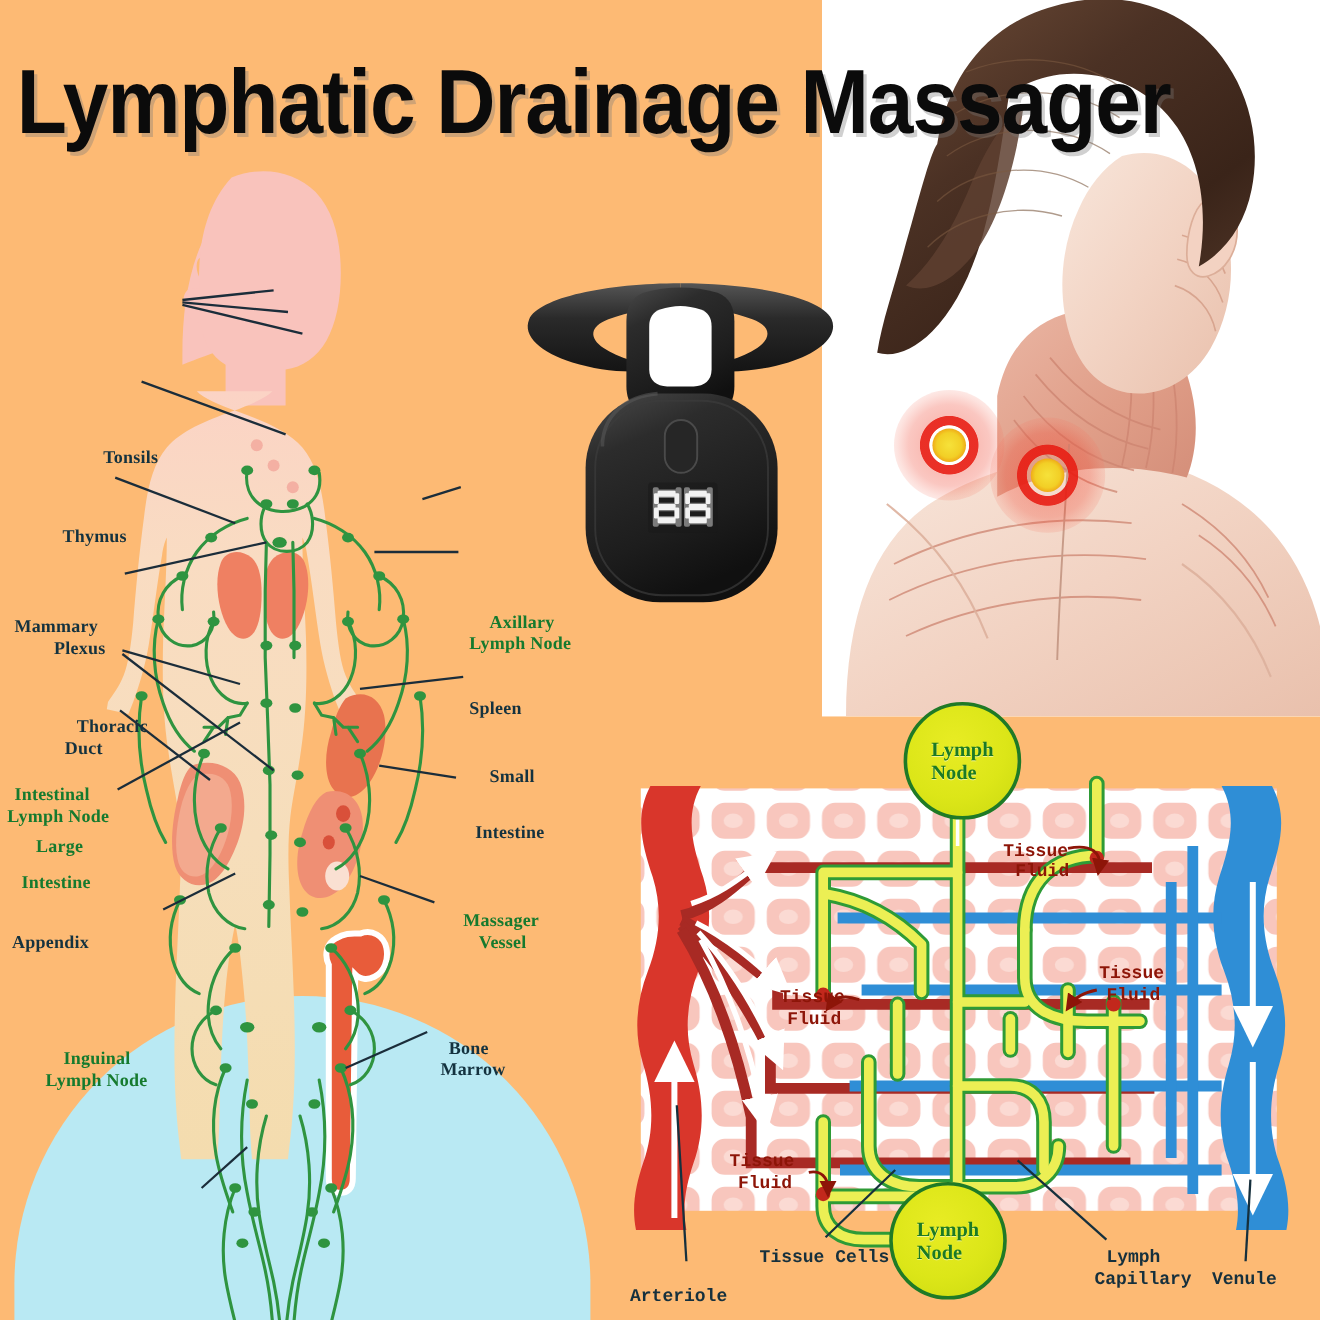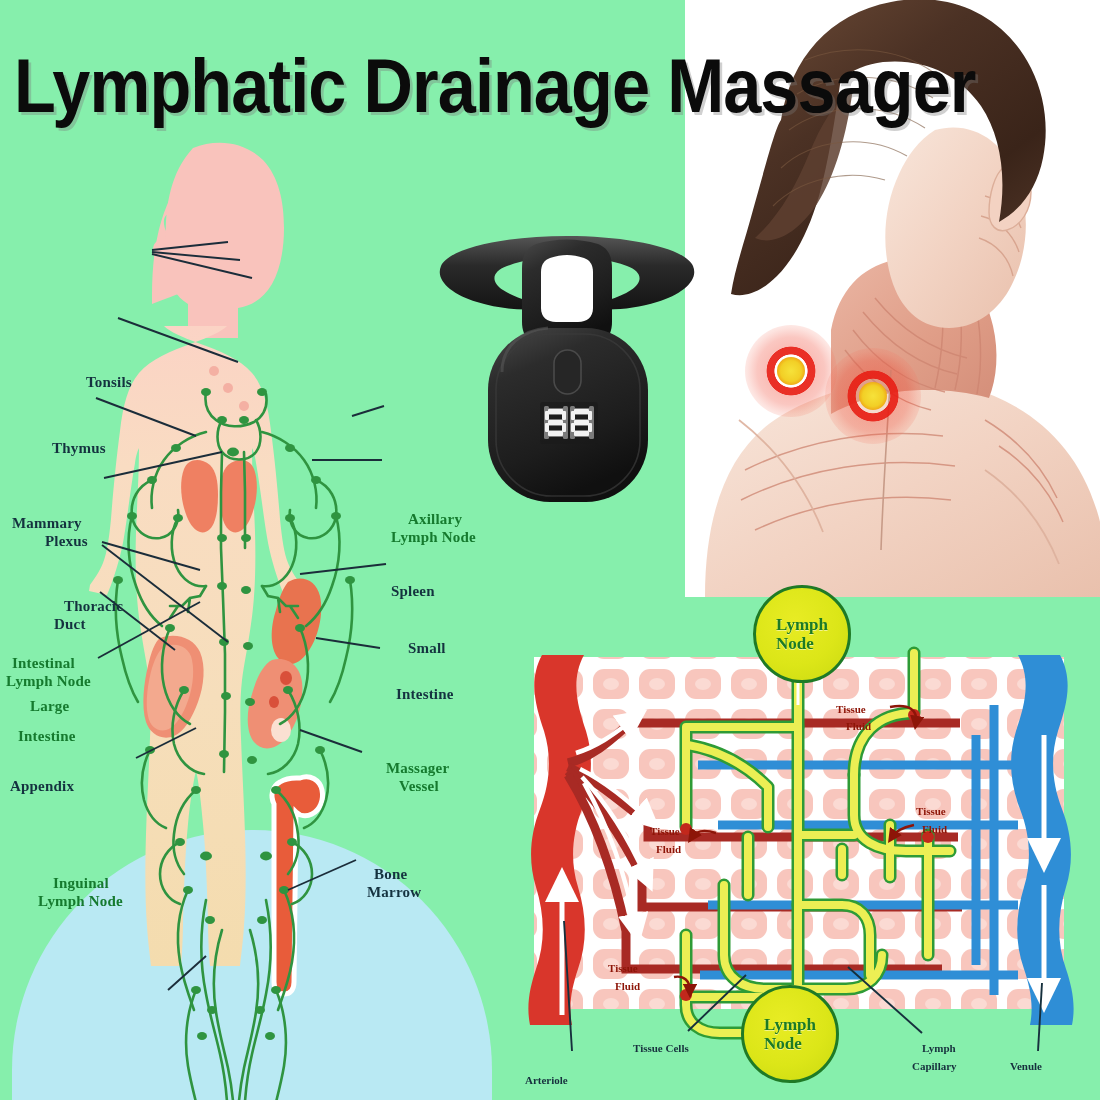--- a/index.html
+++ b/index.html
@@ -1,20 +1,20 @@
 <!DOCTYPE html>
 <html><head>
 <meta charset="utf-8">
 <style>
   html,body{margin:0;padding:0;background:#ffffff;}
   body{
     width:1100px;height:1100px;position:relative;overflow:hidden;
     font-family:"Liberation Serif", serif;
   }
-  .stage{position:absolute;left:0;top:0;width:1100px;height:1100px;background:#86efac;}
+  .stage{position:absolute;left:0;top:0;width:1100px;height:1100px;background:#fdba74;}
 
   
   #title{
     position:absolute;left:14px;top:42px;width:680px;height:88px;
     font-family:"Liberation Sans", sans-serif;
     font-weight:700;font-size:76px;line-height:88px;
     color:#0b0b0b;letter-spacing:-1px;
     transform:scaleX(.90);transform-origin:left center;
     white-space:nowrap;
     text-shadow:3px 3px 0 rgba(120,120,120,.35);
@@ -58,22 +58,22 @@
       rgba(250,160,140,.07) 82%,
       rgba(255,200,190,0) 100%);
   }
   .hot-core{
     background:radial-gradient(circle,#f6e23a 0%,#f2cf26 52%,#efa515 74%,#e2620f 100%);
   }
 
   
   #panel-circ{position:absolute;left:498px;top:585px;width:602px;height:515px;}
   .clbl{
-    position:absolute;font-family:Liberation Serif, serif;
-    font-weight:700;font-size:11px;line-height:17px;z-index:30;white-space:nowrap;text-align:center;
+    position:absolute;font-family:Liberation Mono, monospace;
+    font-weight:700;font-size:15px;line-height:17px;z-index:30;white-space:nowrap;text-align:center;
   }
   .clbl.navy{color:#16303d;}
   .clbl.red{color:#8d1508;}
   .node-circle{
     position:absolute;border-radius:50%;
     background:radial-gradient(circle at 42% 36%,#e8ec24 0%,#dce618 55%,#cad911 100%);
     border:3px solid #1f7a26;
     display:flex;flex-direction:column;align-items:center;justify-content:center;
     z-index:25;
   }

